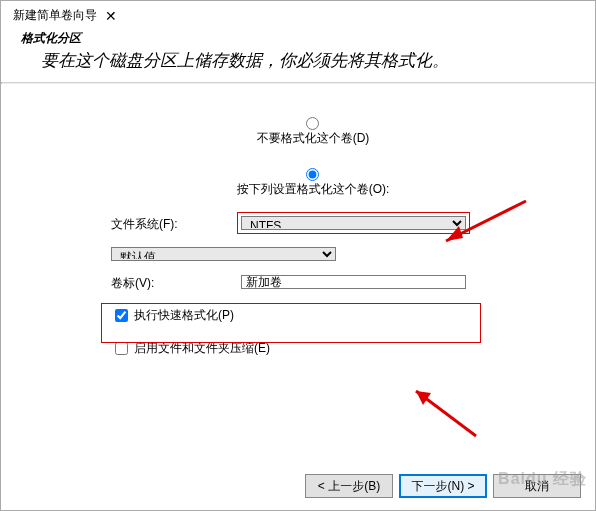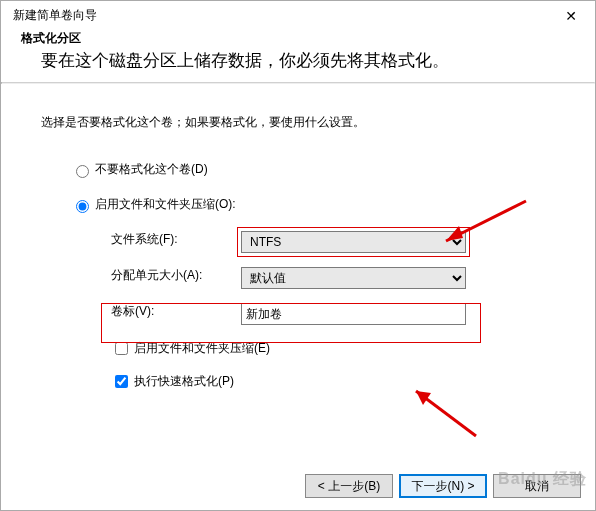--- a/index.html
+++ b/index.html
@@ -13,32 +13,32 @@
   .window {
     width: 596px;
     height: 511px;
     background: #fff;
     border: 1px solid #aaa;
     position: relative;
     overflow: hidden;
   }
   .titlebar {
     display: flex;
-    justify-content: space-between;
     align-items: center;
     padding: 6px 10px 4px 12px;
     font-size: 12px;
   }
   .close-btn {
     font-size: 14px;
     padding: 0 8px;
     cursor: pointer;
   }
   .header {
     padding: 2px 20px 10px 20px;
+    font-style: italic;
   }
   .header-title {
     font-weight: bold;
     font-size: 12px;
     margin-bottom: 2px;
   }
   .header-desc {
     font-size: 17px;
     padding-left: 20px;
   }
@@ -52,38 +52,39 @@
   .instruction {
     margin-bottom: 30px;
   }
   .radio-group {
     padding-left: 30px;
   }
   .radio-row {
     display: flex;
     align-items: center;
     margin-bottom: 18px;
+    flex-direction: column;
   }
   .radio-row input[type="radio"] {
     margin-right: 6px;
   }
   .form-area {
     padding-left: 40px;
   }
   .form-row {
     display: flex;
     align-items: flex-start;
     margin-bottom: 14px;
   }
   .form-label {
     width: 130px;
   }
   .form-control {
     width: 225px;
-    height: 22px;
+    height: 14px;
     font-family: inherit;
     font-size: 12px;
     border: 1px solid #7a7a7a;
     background: #fff;
     padding: 1px 4px;
   }
   select.form-control {
     background: #e8e8e8;
   }
   .check-row {
@@ -153,63 +154,61 @@
 
   <div class="header">
     <div class="header-title">格式化分区</div>
     <div class="header-desc">要在这个磁盘分区上储存数据，你必须先将其格式化。</div>
   </div>
 
   <hr class="sep">
 
   <div class="content">
 
-    <div class="instruction">选择是否要格式化这个卷；如果要格式化，要使用什么设置。</div>
 
     <div class="radio-group">
 
       <label class="radio-row">
         <input type="radio" name="fmt" style="">
         <span>不要格式化这个卷(D)</span>
       </label>
 
       <label class="radio-row">
         <input type="radio" name="fmt" checked="" style="">
-        <span>启用文件和文件夹压缩(O):</span>
+        <span>按下列设置格式化这个卷(O):</span>
       </label>
 
       <div class="form-area">
 
         <div class="form-row">
           <span class="form-label">文件系统(F):</span>
           <select class="form-control hl-red">
             <option>NTFS</option>
           </select>
         </div>
 
         <div class="form-row">
-          <span class="form-label">分配单元大小(A):</span>
           <select class="form-control">
             <option>默认值</option>
           </select>
         </div>
 
         <div class="form-row">
           <span class="form-label">卷标(V):</span>
           <input type="text" class="form-control" value="新加卷" style="">
         </div>
 
         <label class="check-row">
+          <input type="checkbox" checked="" style="">
+          <span>执行快速格式化(P)</span>
+        </label>
+
+        <label class="check-row">
           <input type="checkbox" style="">
           <span>启用文件和文件夹压缩(E)</span>
-        </label>
-
-        <label class="check-row">
-          <input type="checkbox" checked="" style="">
-          <span>执行快速格式化(P)</span>
         </label>
 
       </div>
 
     </div>
 
   </div>
 
   <div class="hl-box" style="left:100px; top:302px; width:380px; height:40px;"></div>
 

